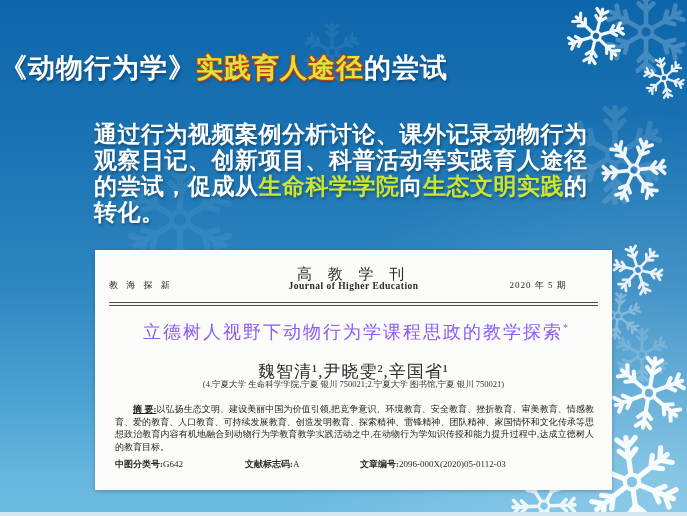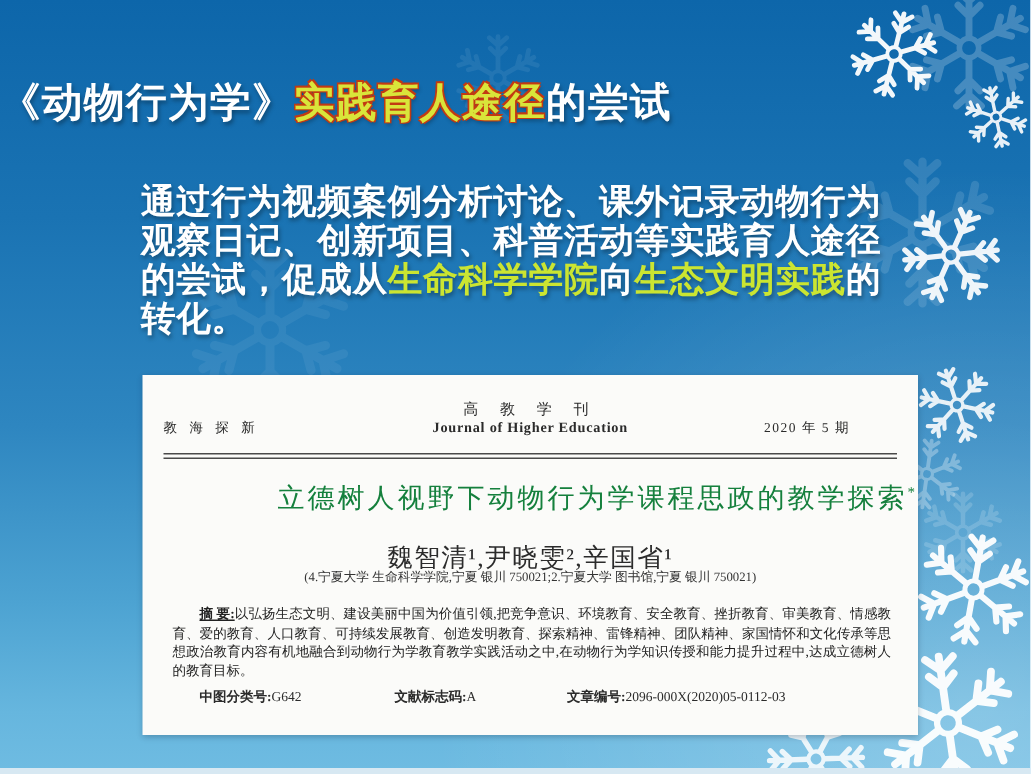--- a/index.html
+++ b/index.html
@@ -38,41 +38,41 @@
     position:absolute;left:95px;top:250px;width:517px;height:240px;z-index:4;
     background:#fbfbf9;color:#2b2b2b;font-family:"Liberation Serif","DejaVu Serif",serif;
     box-shadow:0 1px 4px rgba(0,20,40,.25);
   }
   .p-head{
     position:absolute;left:14px;right:14px;top:18px;display:flex;align-items:flex-end;
     font-size:9px;
   }
   .p-head .h-left{width:120px;letter-spacing:3px;}
   .p-head .h-center{flex:1;text-align:center;line-height:12px;}
-  .p-head .jcn{letter-spacing:6px;font-size:10px;}
+  .p-head .jcn{letter-spacing:6px;font-size:15px;}
   .p-head .jen{font-weight:bold;font-size:9.5px;letter-spacing:.5px;text-align:center;}
   .p-head .h-right{width:120px;text-align:center;letter-spacing:1px;}
   .p-rule{position:absolute;left:14px;right:14px;top:52px;height:2px;border-top:1px solid #4a4a4a;border-bottom:1px solid #4a4a4a;}
   .p-title{
-    position:absolute;left:0;width:100%;top:70px;text-align:right;
-    font-size:18px;letter-spacing:2px;color:#15803d;
+    position:absolute;left:0;width:100%;top:70px;text-align:left;
+    font-size:18px;letter-spacing:2px;color:#8b5cf6;padding-left:48px;
   }
   .p-title .mark{font-size:10px;vertical-align:super;}
   .p-authors{position:absolute;left:0;width:100%;top:110px;text-align:center;font-size:17px;letter-spacing:1px;}
   .p-affil{position:absolute;left:0;width:100%;top:129px;text-align:center;font-size:8.5px;color:#333;}
   .p-abstract{
     position:absolute;left:20px;right:18px;top:153px;font-size:9px;line-height:12.5px;
     text-align:justify;text-indent:2em;color:#222;
   }
   .p-abstract .lab{font-weight:bold;text-decoration:underline;}
   .p-keywords{position:absolute;left:20px;right:18px;top:193px;text-indent:2em;font-size:9px;}
   .p-keywords .lab{font-weight:bold;}
   .p-meta{position:absolute;left:20px;right:18px;top:208px;font-size:9px;display:flex;}
   .p-meta .grp{white-space:nowrap;}
-  .p-meta .g1{margin-left:18px;width:130px;}
+  .p-meta .g1{width:130px;}
   .p-meta .g2{width:115px;}
   .p-meta .lab{font-weight:bold;}
   .hidden-defs{position:absolute;width:0;height:0;overflow:hidden;}
 </style>
 </head>
 <body>
 
 <svg class="hidden-defs" aria-hidden="true">
   <defs>
     <symbol id="sf-sym" viewBox="0 0 100 100">

